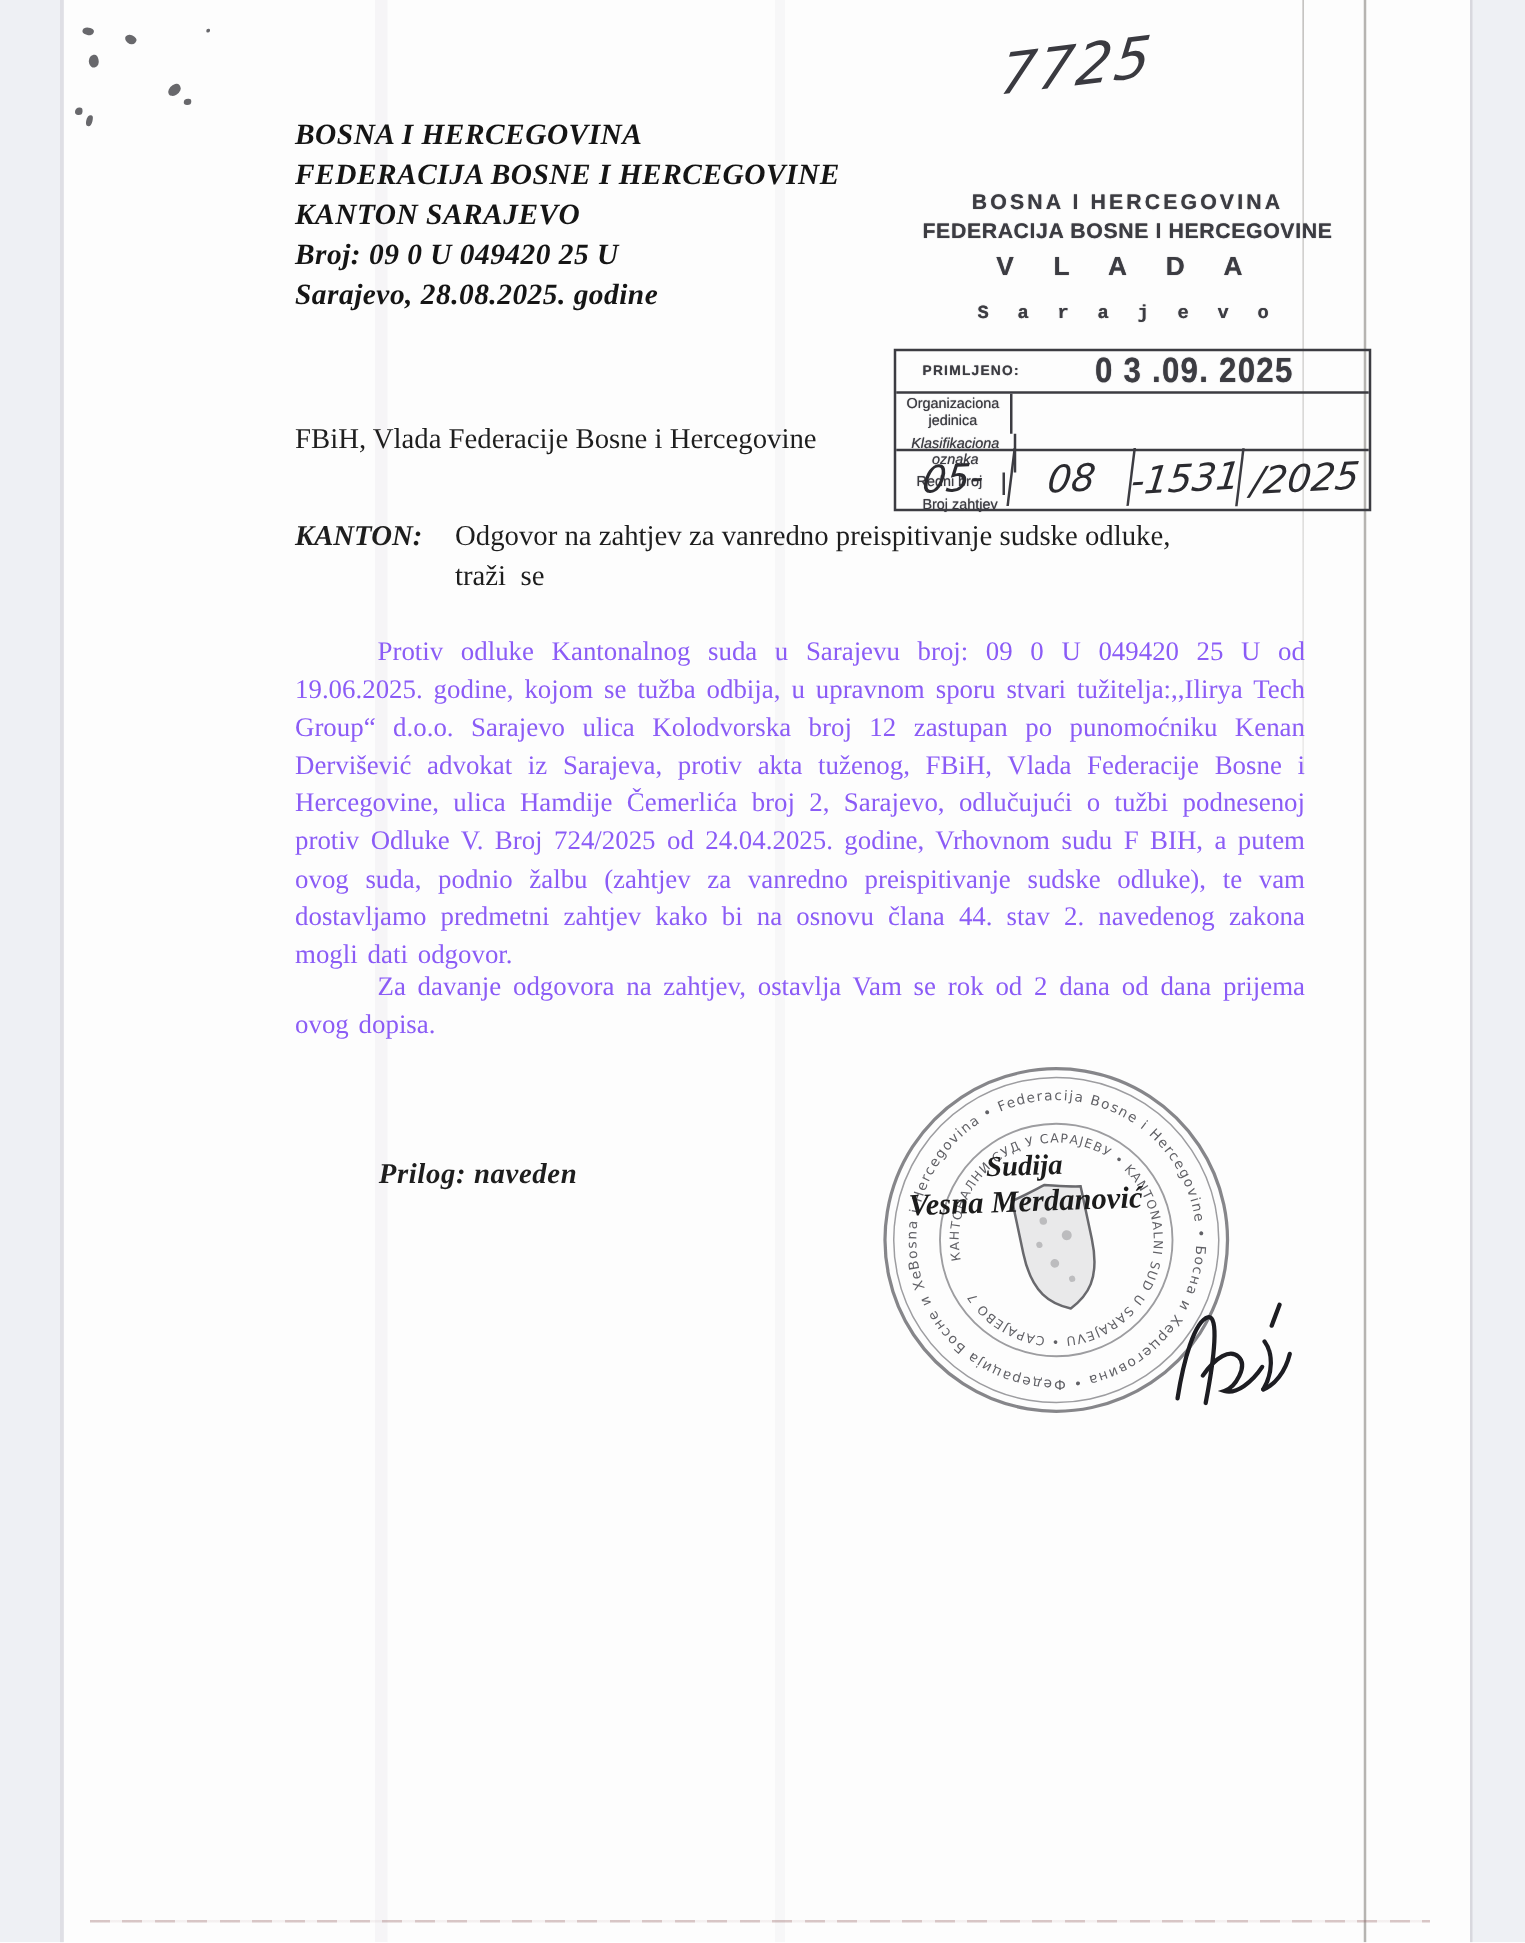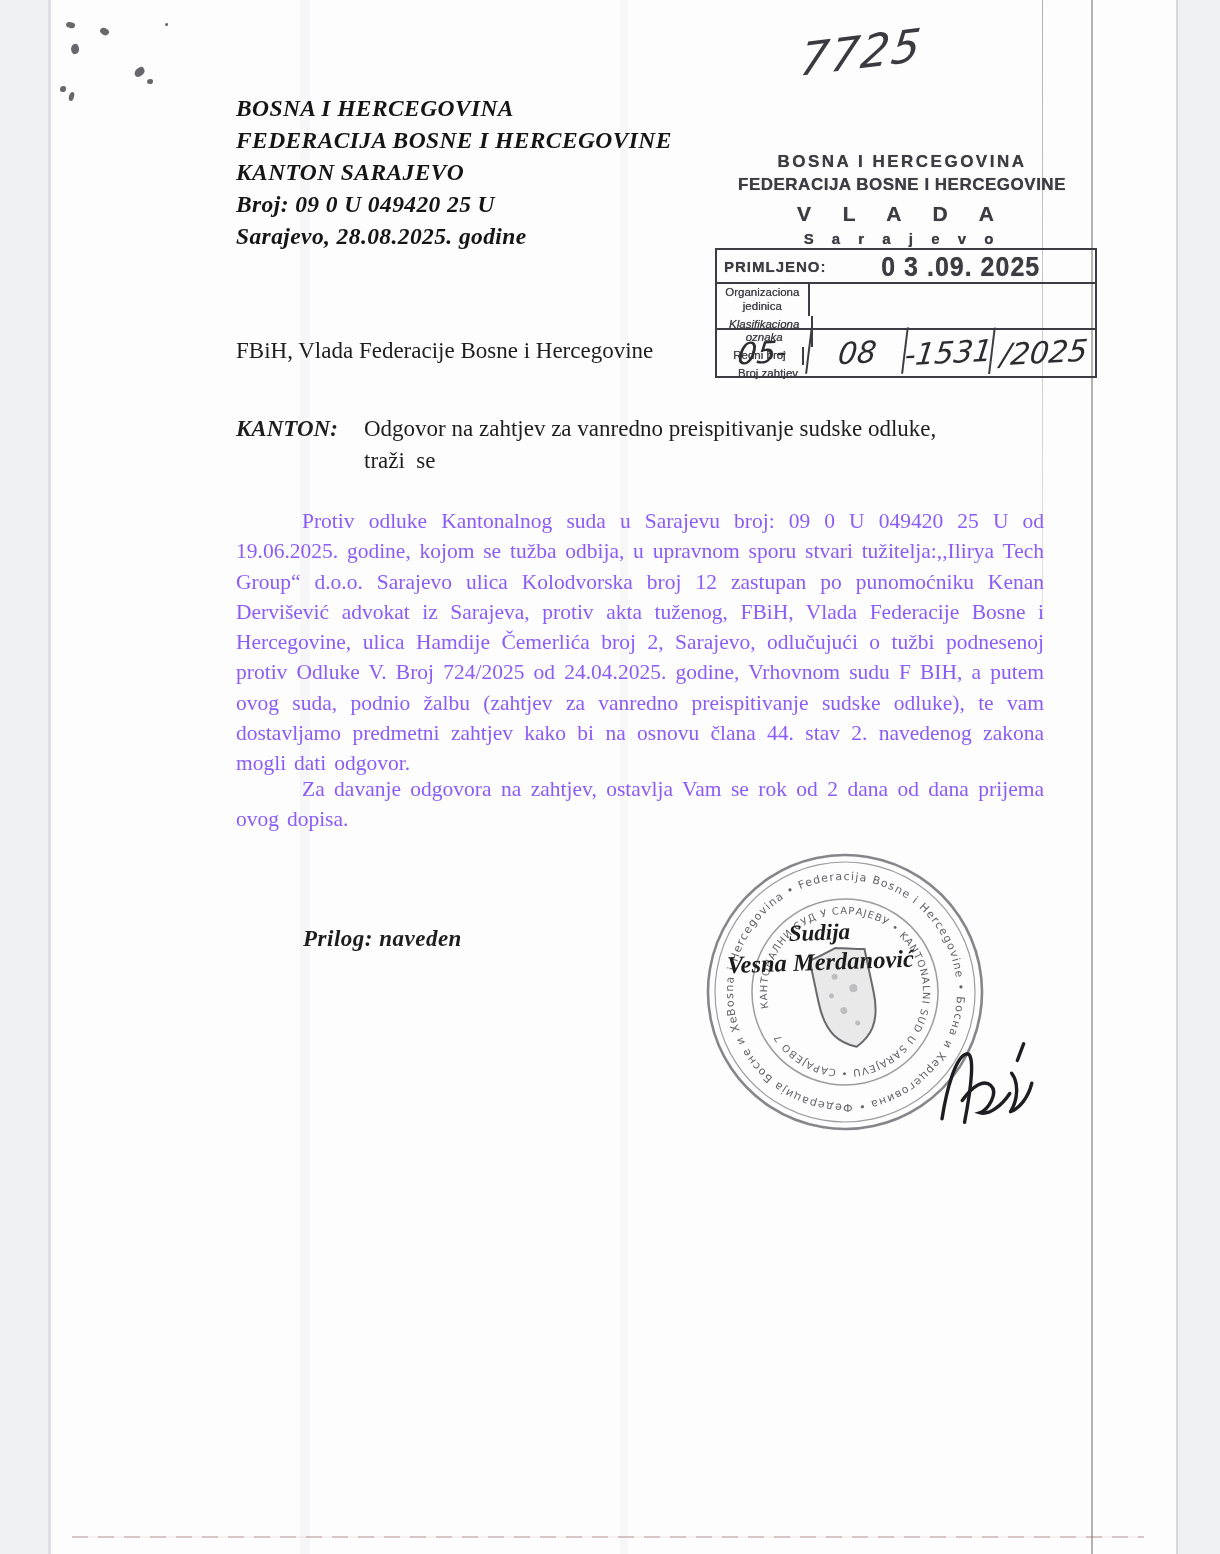--- a/index.html
+++ b/index.html
@@ -26,25 +26,25 @@
     transform:rotate(-7deg) skewX(-14deg);letter-spacing:2px;}
   
   .letterhead{position:absolute;left:236px;top:92px;font-weight:bold;font-style:italic;
     font-size:23.5px;line-height:32px;color:#151515;letter-spacing:.4px;}
   
   .rstamp{position:absolute;left:703px;top:152px;width:398px;color:#3c3c42;
     font-family:"Liberation Sans","DejaVu Sans",sans-serif;
     text-shadow:0 0 .7px rgba(60,60,66,.85);}
   .rs-l1{font-size:17px;font-weight:bold;letter-spacing:2.5px;text-align:center;margin-bottom:3px;}
   .rs-l2{font-size:17px;font-weight:bold;letter-spacing:.5px;text-align:center;margin-bottom:7px;}
-  .rs-l3{font-size:21px;font-weight:bold;letter-spacing:13px;text-align:center;margin-bottom:4px;}
-  .rs-l4{font-size:15px;font-weight:bold;letter-spacing:7px;text-align:center;margin-bottom:1px;}
+  .rs-l3{font-size:21px;font-weight:bold;letter-spacing:13px;text-align:center;margin-bottom:16px;}
+  .rs-l4{font-size:15px;font-weight:bold;letter-spacing:7px;text-align:center;margin-bottom:20px;font-family:Liberation Mono, monospace;}
   .rs-box{border:2.5px solid #3c3c42;margin-left:12px;width:378px;}
   .rs-row1{display:flex;align-items:center;height:32px;border-bottom:2px solid #3c3c42;}
-  .rs-received{font-size:15px;font-weight:bold;letter-spacing:1px;padding-left:7px;}
+  .rs-received{font-size:11px;font-weight:bold;letter-spacing:1px;padding-left:21px;}
   .rs-date{flex:1;text-align:center;font-size:25px;font-weight:bold;transform:scaleY(1.12);
     letter-spacing:1px;white-space:pre;}
   .rs-row2{display:flex;height:44px;border-bottom:2px solid #3c3c42;flex-direction:column;}
   .rs-row3{display:flex;height:46px;align-items:center;}
   .rs-cell{display:flex;align-items:center;justify-content:center;text-align:center;
     font-size:11.5px;line-height:1.2;padding:2px;box-sizing:border-box;}
   .rs-c1{width:24.5%;}.rs-c2{width:25.5%;font-style:italic;}.rs-c3{width:23%;}.rs-c4{width:27%;}
   .rs-vline{border-right:2px solid #3c3c42;}
   .rs-val{font-family:"DejaVu Sans",sans-serif;font-style:italic;font-size:30px;height:100%;
     color:#2b2b30;transform:rotate(-3deg) skewX(-10deg);font-weight:400;text-shadow:none;}

